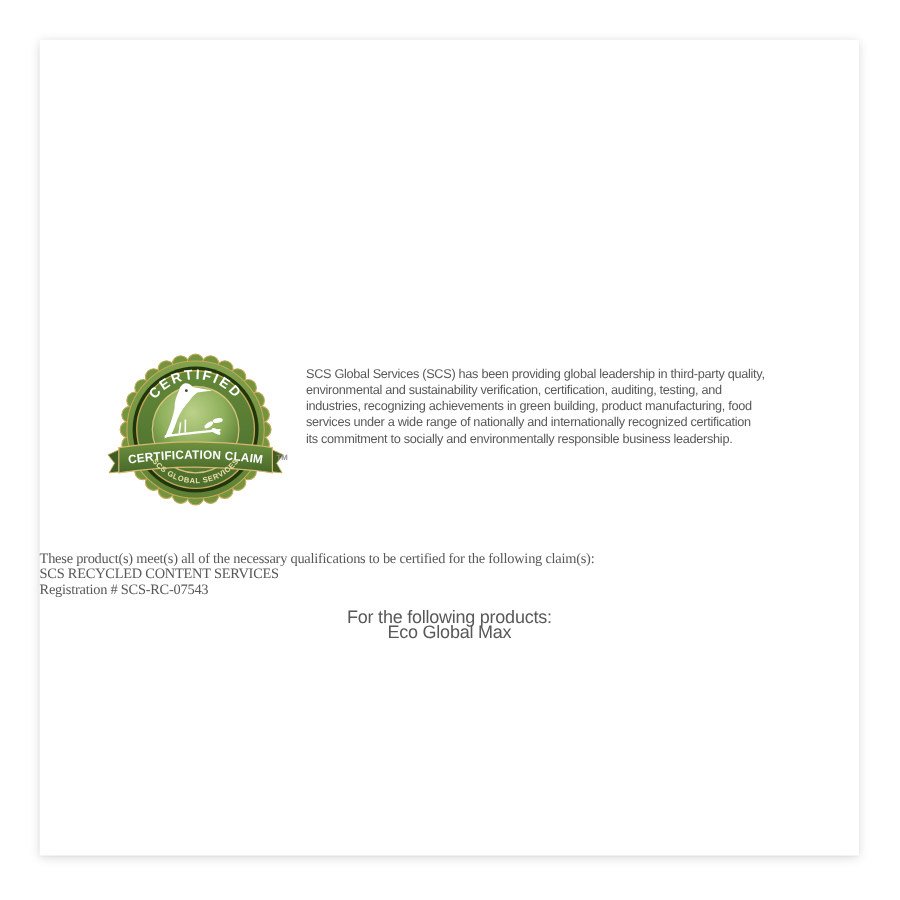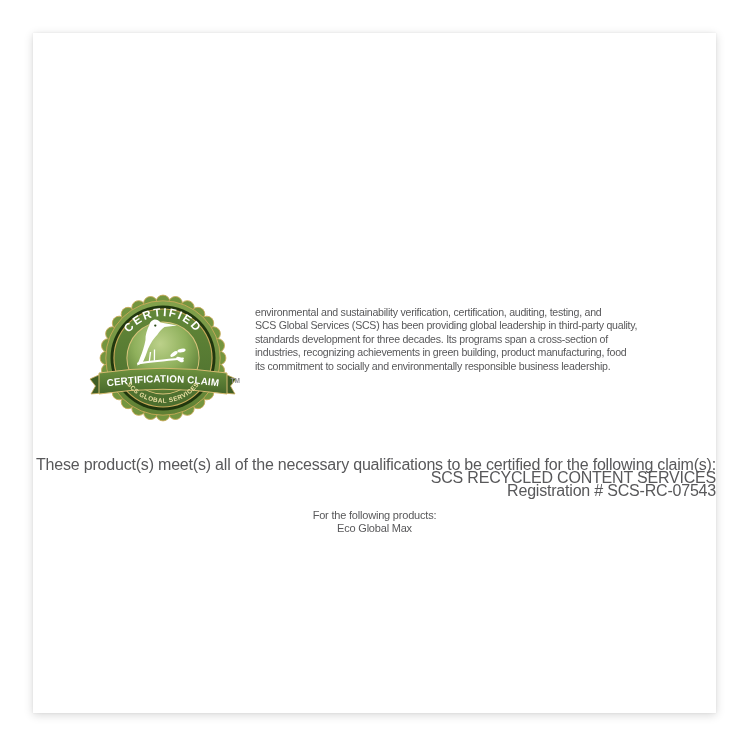--- a/index.html
+++ b/index.html
@@ -12,27 +12,27 @@
     background:#ffffff;
     box-shadow:0 2px 9px rgba(0,0,0,0.16), 0 0 2px rgba(0,0,0,0.07);
   }
   .seal-wrap{position:absolute;left:55px;top:255px;width:158px;height:140px;}
   .about{
     position:absolute;left:222px;top:273px;width:412px;
     color:#58585a;font-size:10.6px;line-height:13.4px;letter-spacing:-0.25px;
   }
   .about div{white-space:nowrap;}
   .claims{
-    position:absolute;left:0;right:0;top:426px;text-align:right;
-    color:#58585a;font-size:16px;line-height:12.8px;letter-spacing:-0.2px;
+    position:absolute;left:0;right:0;top:426px;text-align:left;
+    color:#58585a;font-size:12px;line-height:12.8px;letter-spacing:-0.2px;font-family:Liberation Serif, serif;
   }
   .claims div{white-space:nowrap;}
   .products{
     position:absolute;left:0;right:0;top:476px;text-align:center;
-    color:#58585a;font-size:11px;line-height:12.8px;letter-spacing:-0.2px;
+    color:#58585a;font-size:15px;line-height:12.8px;letter-spacing:-0.2px;
   }
   .products div{white-space:nowrap;}
   .seal-text{font-family:"Liberation Sans", sans-serif;font-weight:bold;}
 </style>
 </head>
 <body>
 
 <div class="sheet">
 
   <div class="seal-wrap">
@@ -135,24 +135,24 @@
 
       <text class="seal-text" font-size="6.3" fill="#ece0a4" letter-spacing="0.5">
         <textPath href="#arcBottom" startOffset="50%" text-anchor="middle">SCS GLOBAL SERVICES</textPath>
       </text>
 
       <text x="142.5" y="95" font-size="6.5" font-weight="bold" fill="#8e8e90">TM</text>
     </svg>
   </div>
 
   <div class="about">
+    <div>SCS Global Services (SCS) has been providing global leadership in third-party quality,</div>
     <div>environmental and sustainability verification, certification, auditing, testing, and</div>
-    <div>SCS Global Services (SCS) has been providing global leadership in third-party quality,</div>
-    <div>standards development for three decades. Its programs span a cross-section of</div>
     <div>industries, recognizing achievements in green building, product manufacturing, food</div>
+    <div>services under a wide range of nationally and internationally recognized certification</div>
     <div>its commitment to socially and environmentally responsible business leadership.</div>
   </div>
 
   <div class="claims">
     <div>These product(s) meet(s) all of the necessary qualifications to be certified for the following claim(s):</div>
     <div>SCS RECYCLED CONTENT SERVICES</div>
     <div>Registration # SCS-RC-07543</div>
   </div>
 
   <div class="products">

